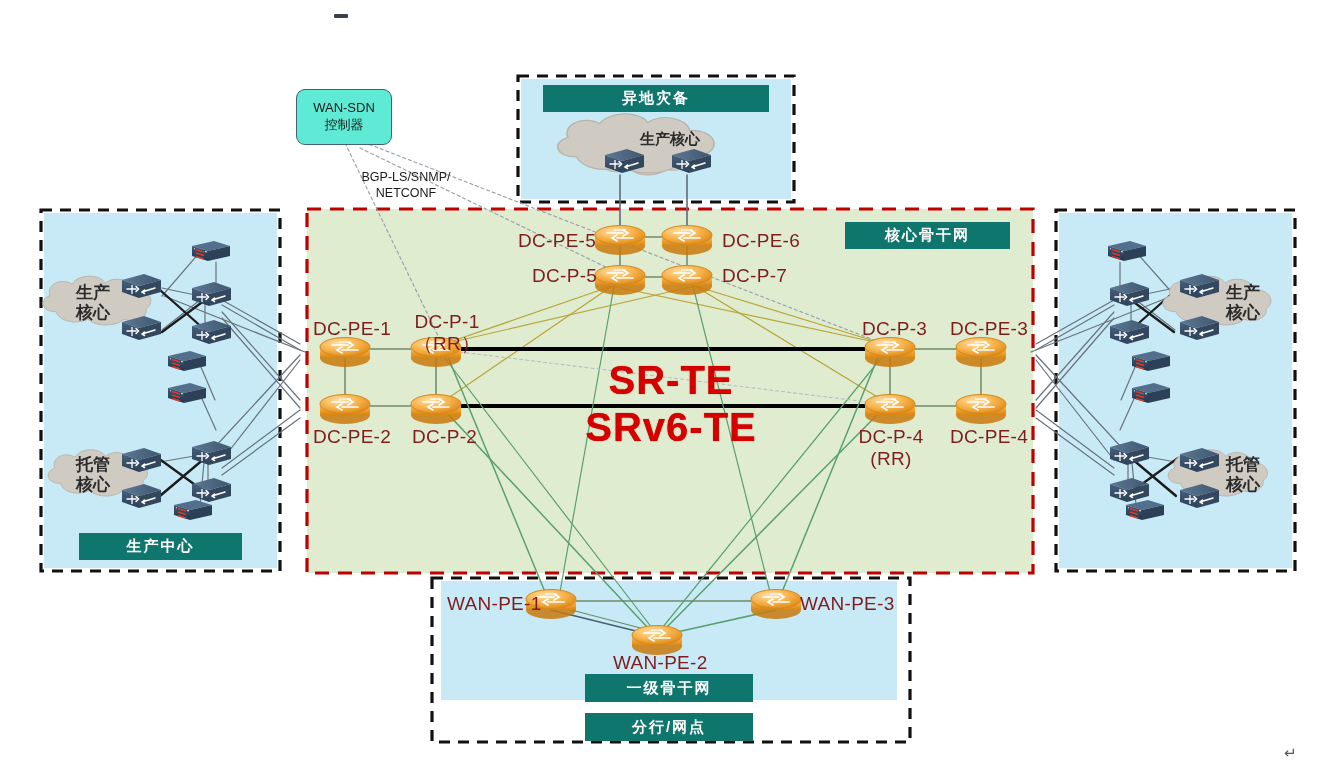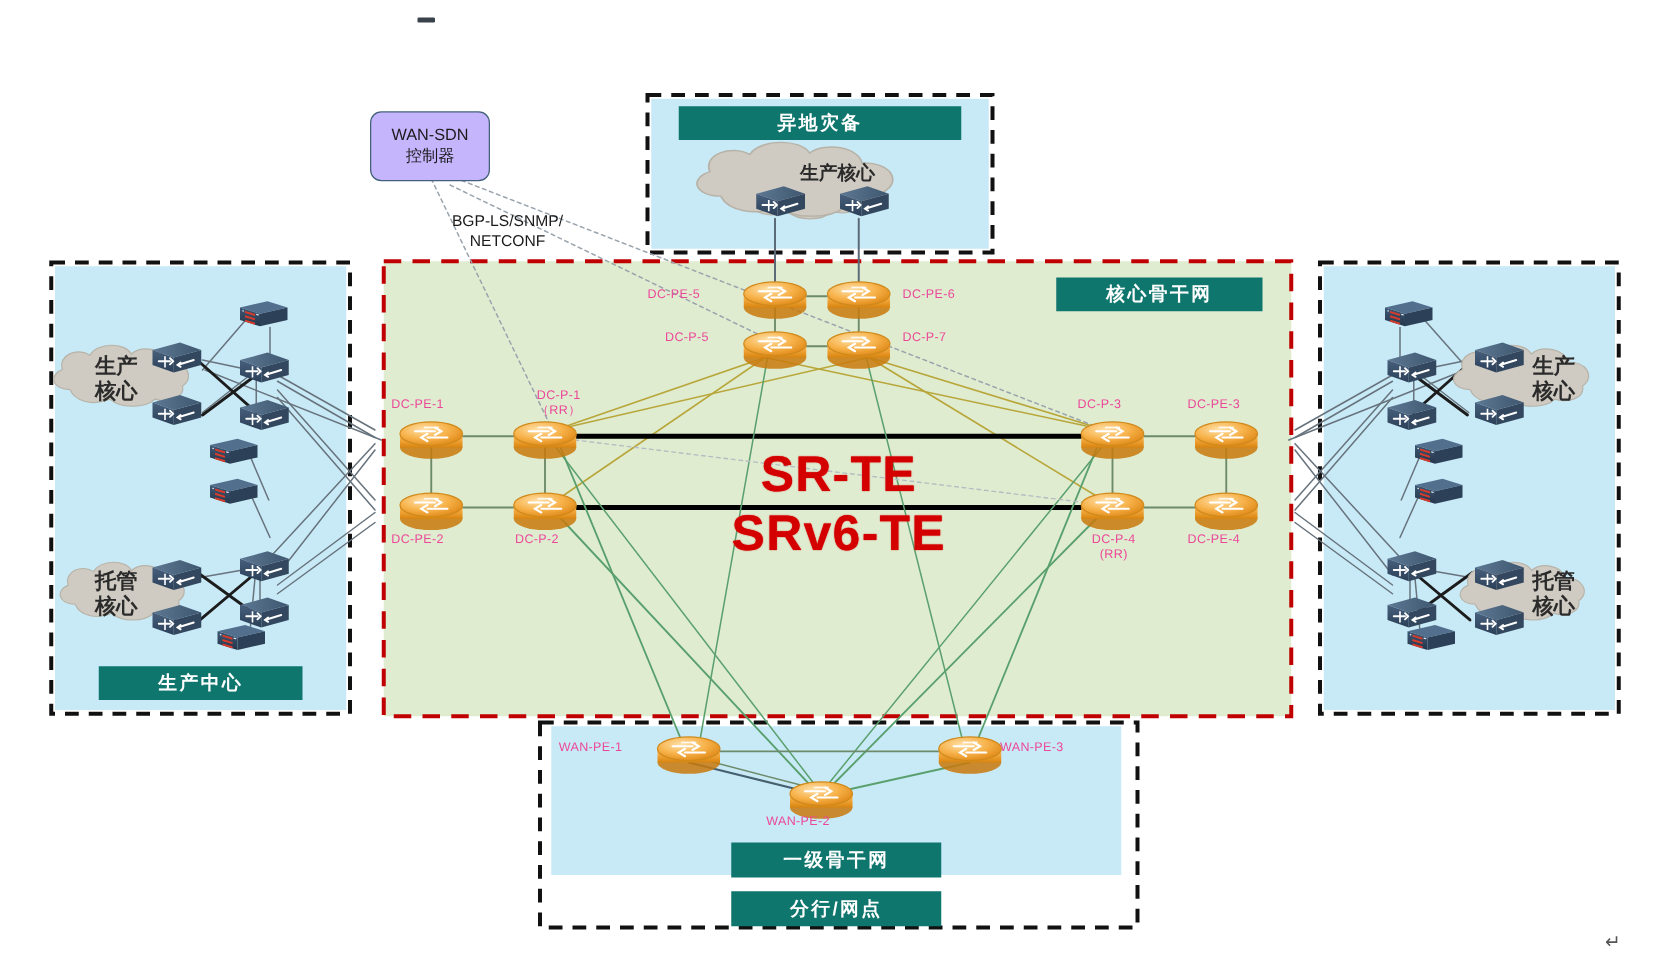--- a/index.html
+++ b/index.html
@@ -7,30 +7,30 @@
        font-family:"Liberation Sans","DejaVu Sans",sans-serif;}
   #stage{position:absolute;left:0;top:0;width:1338px;height:783px;}
   svg#canvas{position:absolute;left:0;top:0;width:1338px;height:783px;}
 
   .zone-label{
     position:absolute;background:#0f766e;color:#ffffff;font-weight:bold;
     text-align:right;letter-spacing:2px;display:flex;align-items:center;
     justify-content:center;font-size:15px;
   }
   .node-label{
-    position:absolute;color:#ec4899;font-size:10px;white-space:nowrap;
+    position:absolute;color:#7f1d1d;font-size:19px;white-space:nowrap;
     letter-spacing:.3px;line-height:1.15;text-align:center;
   }
   .cloud-label{
     position:absolute;color:#2b2b2b;font-size:17px;font-weight:bold;
     line-height:1.2;white-space:nowrap;text-align:center;
   }
   .sdn-box{
     position:absolute;border:1.4px solid #44617b;border-radius:9px;
-    background:#c4b5fd;color:#1a1a1a;font-size:13px;text-align:center;
+    background:#5eead4;color:#1a1a1a;font-size:13px;text-align:center;
     display:flex;flex-direction:column;align-items:center;justify-content:center;
     line-height:1.3;
   }
   .proto-label{
     position:absolute;color:#1a1a1a;font-size:12.5px;text-align:center;
     line-height:1.25;white-space:nowrap;
   }
   .srte-text{
     position:absolute;color:#d40000;font-weight:bold;font-size:40px;
     letter-spacing:1px;white-space:nowrap;text-align:center;

